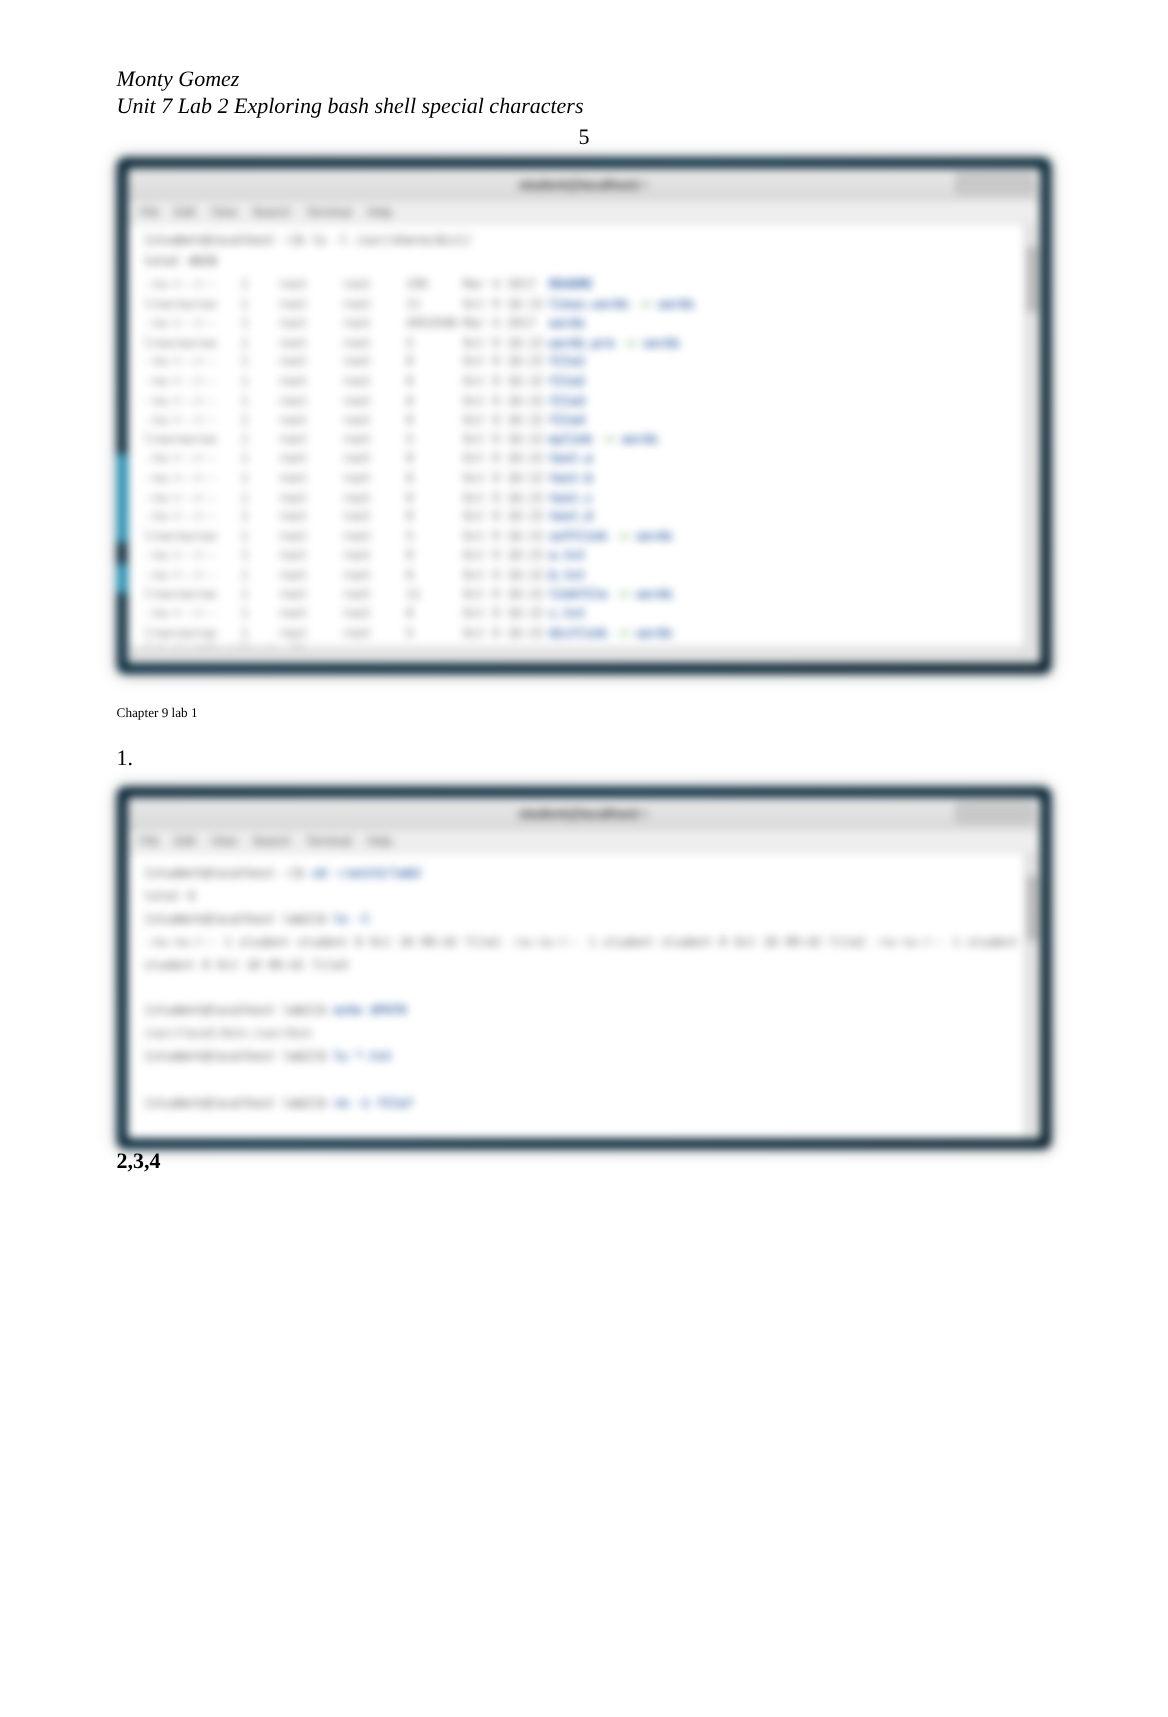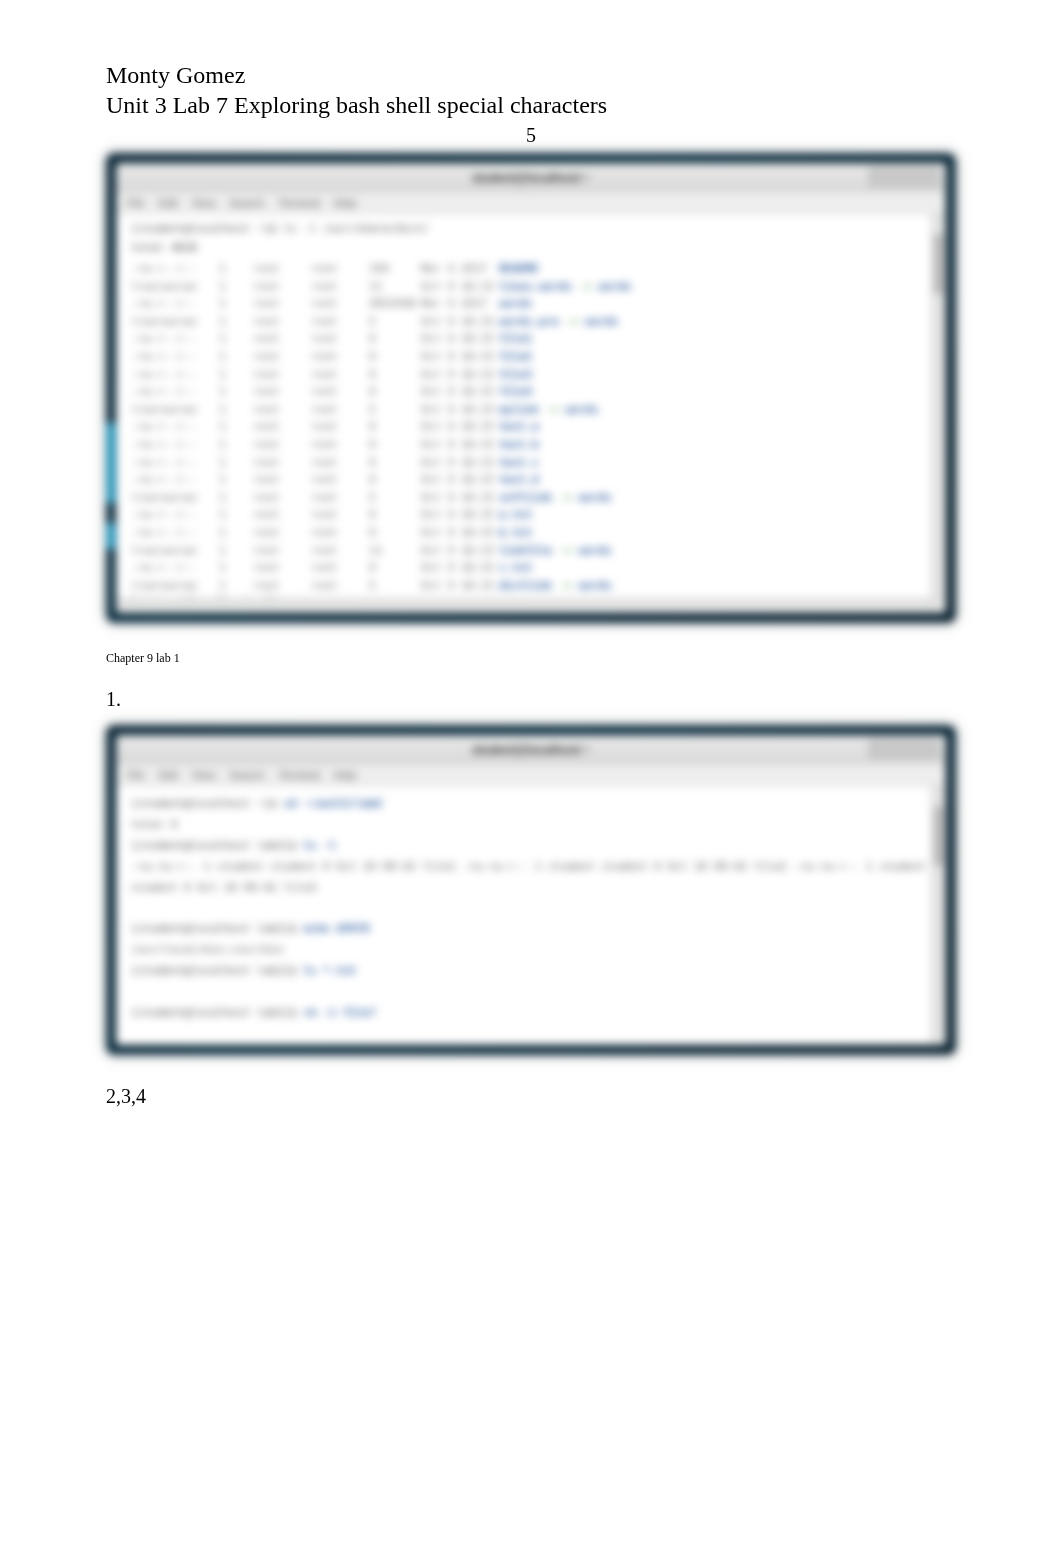--- a/index.html
+++ b/index.html
@@ -9,22 +9,23 @@
     font-family: "Times New Roman", Times, serif;
     color: #000;
   }
   .page {
     width: 1062px;
     min-height: 1561px;
     padding: 60px 106px 60px 106px;
     background: #ffffff;
   }
   .header-line {
-    font-size: 24px;
+    font-size: 20px;
     line-height: 1.25;
+    font-style: italic;
   }
   .page-num {
     text-align: center;
     font-size: 20px;
     margin-top: 4px;
     margin-bottom: 6px;
   }
 
   
   .shot {
@@ -142,34 +143,34 @@
   .section-title {
     font-size: 12px;
     margin-top: 28px;
     margin-bottom: 22px;
   }
   .num {
     font-size: 20px;
     margin-bottom: 14px;
   }
   .num.last{
-    margin-top: 30px;
+    font-weight: bold;
   }
 
   
   #shot1 { height: 470px; }
   #shot2 { height: 330px; margin-top: 6px; }
 </style>
 </head>
 <body>
 
 <div class="page">
 
   <div class="header-line">Monty Gomez</div>
-  <div class="header-line">Unit 3 Lab 7 Exploring bash shell special characters</div>
+  <div class="header-line">Unit 7 Lab 2 Exploring bash shell special characters</div>
   <div class="page-num">5</div>
 
   <div id="shot1" class="shot">
     <span class="accentL1"></span>
     <span class="accentL2"></span>
     <div class="window">
       <div class="titlebar">
         <span>student@localhost:~</span>
         <span class="winbtns"></span>
       </div>

